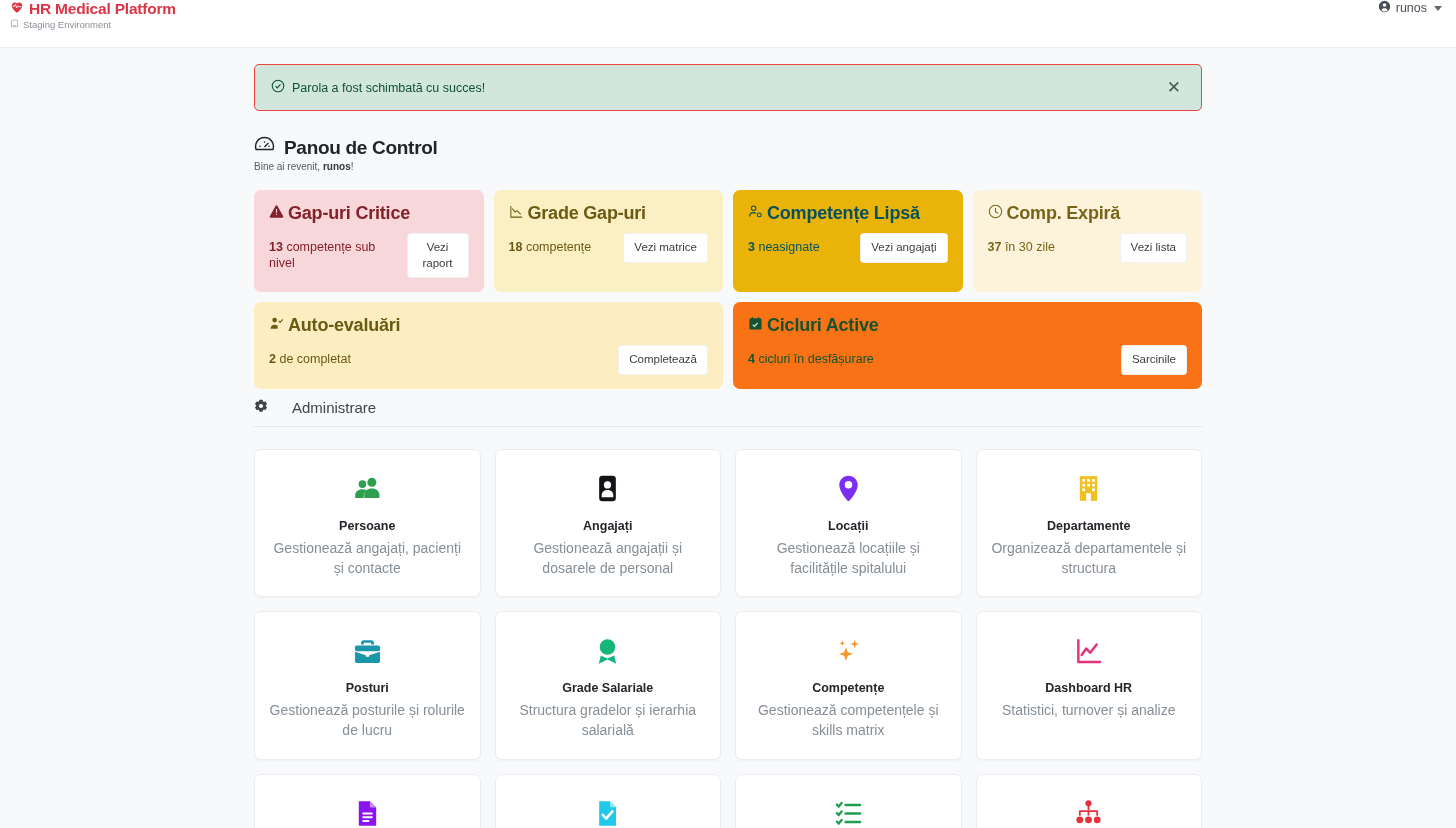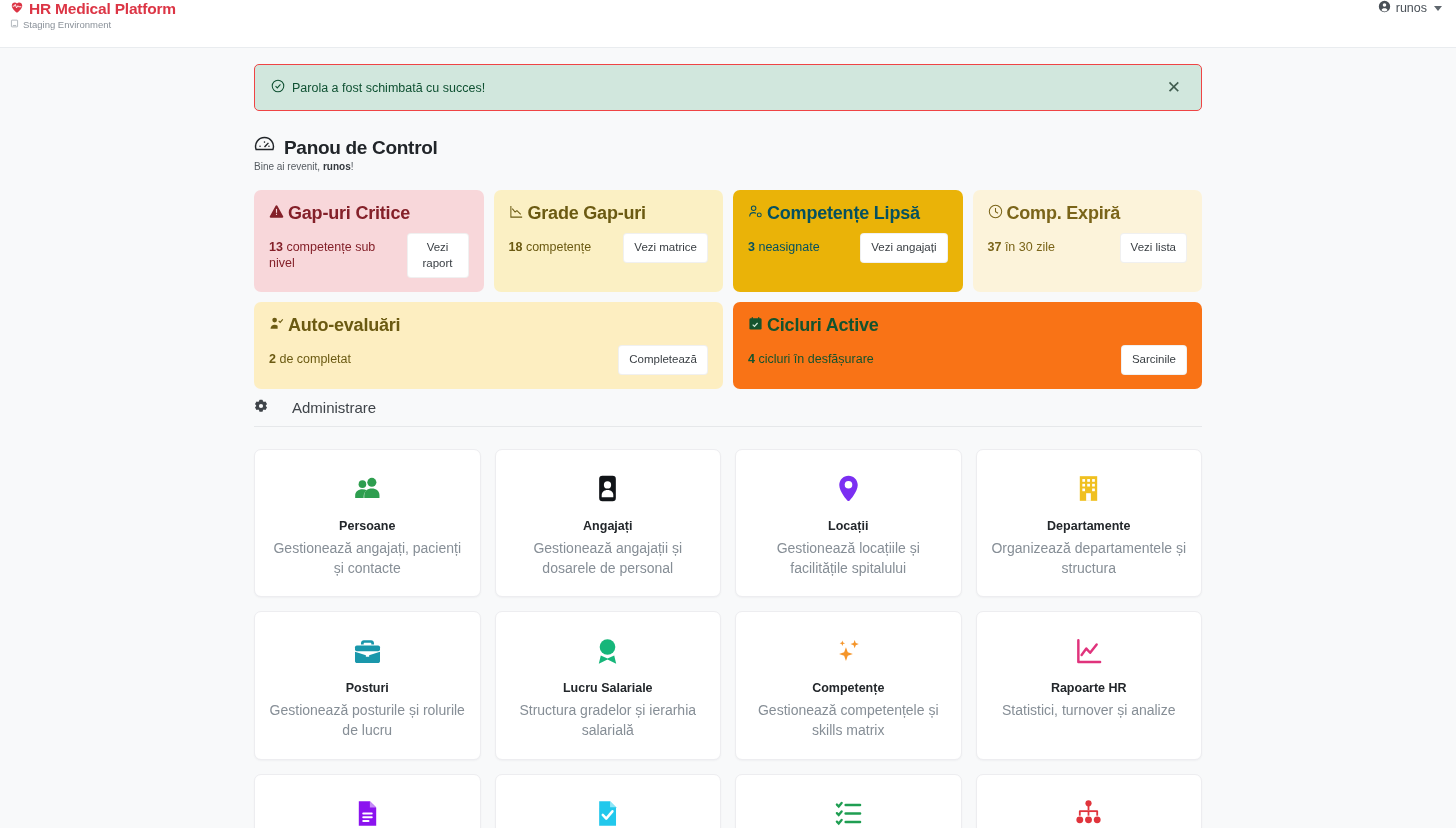--- a/index.html
+++ b/index.html
@@ -426,21 +426,21 @@
         <div class="module-desc">Gestionează posturile și rolurile de lucru</div>
       </div>
 
       <div class="module-card">
         <div class="module-icon">
           <svg width="29" height="29" viewBox="0 0 16 16" fill="#16b67a">
               <circle cx="8" cy="5.5" r="4.3"></circle>
               <path d="M4.3 10.2l-1.1 4.6 4.8-2.4 4.8 2.4-1.1-4.6-3.7 1.7z"></path>
             </svg>
         </div>
-        <div class="module-title">Lucru Salariale</div>
+        <div class="module-title">Grade Salariale</div>
         <div class="module-desc">Structura gradelor și ierarhia salarială</div>
       </div>
 
       <div class="module-card">
         <div class="module-icon">
           <svg width="29" height="29" viewBox="0 0 16 16" fill="#f5952a">
               <path d="M6.6 5.6l1 2.8 2.8 1-2.8 1-1 2.8-1-2.8-2.8-1 2.8-1z"></path>
               <path d="M11.4 1.6l.6 1.7 1.7.6-1.7.6-.6 1.7-.6-1.7-1.7-.6 1.7-.6z"></path>
               <path d="M4.6 1.9l.4 1.1 1.1.4-1.1.4-.4 1.1-.4-1.1-1.1-.4 1.1-.4z"></path>
             </svg>
@@ -449,21 +449,21 @@
         <div class="module-desc">Gestionează competențele și skills matrix</div>
       </div>
 
       <div class="module-card">
         <div class="module-icon">
           <svg width="29" height="29" viewBox="0 0 16 16" fill="none" stroke="#e0337c" stroke-width="1.35" stroke-linecap="round" stroke-linejoin="round">
               <path d="M2.4 1.8v12h12"></path>
               <path d="M4.2 9.9l2.6-3.5 2.1 2.3 3.6-4.6"></path>
             </svg>
         </div>
-        <div class="module-title">Rapoarte HR</div>
+        <div class="module-title">Dashboard HR</div>
         <div class="module-desc">Statistici, turnover și analize</div>
       </div>
 
       <div class="module-card">
         <div class="module-icon">
           <svg width="29" height="29" viewBox="0 0 16 16" fill="#8b13ef">
               <path d="M3.2 1.2h6.1l3.5 3.5v10.1H3.2z"></path>
               <path d="M9.3 1.2l3.5 3.5H9.3z" fill="#c58bf7"></path>
               <g fill="#fff">
                 <rect x="5.1" y="7.4" width="5.8" height="1.1" rx=".55"></rect>

